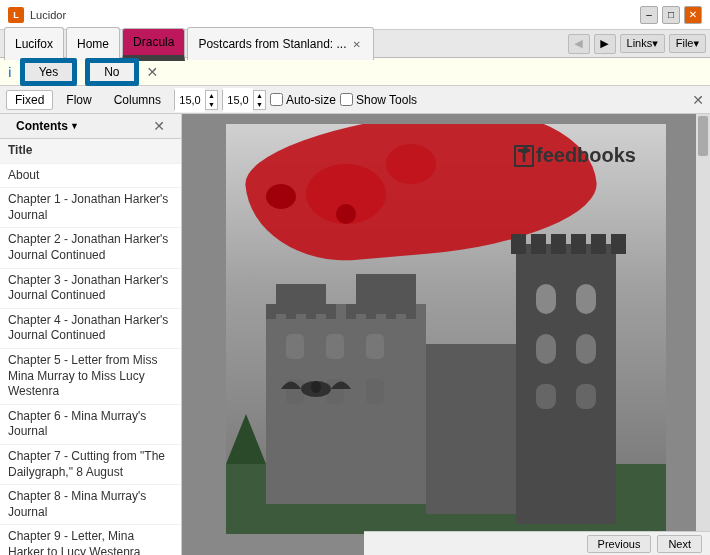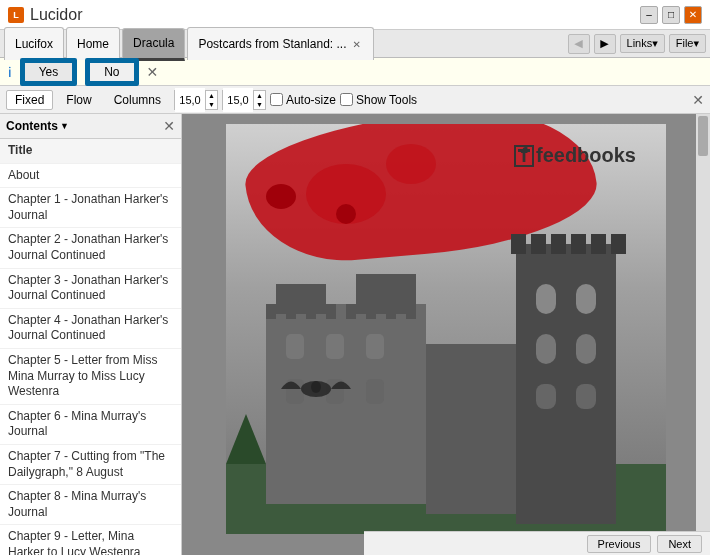--- a/index.html
+++ b/index.html
@@ -16,21 +16,21 @@
       gap: 6px;
     }
     .title-bar-icon {
       width: 16px; height: 16px;
       background: #e05c00;
       border-radius: 2px;
       display: flex; align-items: center; justify-content: center;
       color: white; font-size: 9px; font-weight: bold;
     }
     .title-bar-text {
-      font-size: 16px;
+      font-size: 11px;
       color: #333;
       flex: 1;
     }
     .title-bar-controls {
       display: flex; gap: 4px;
     }
     .title-btn {
       width: 18px; height: 18px;
       background: #ddd;
       border: 1px solid #aaa;
@@ -57,22 +57,22 @@
       background: #f5f5f5;
       border: 1px solid #bbb;
       border-bottom: none;
       border-radius: 3px 3px 0 0;
       font-size: 12px;
       cursor: pointer;
       gap: 4px;
       height: 33px;
     }
     .tab.active {
-      background: #a3a3a3;
-      border-bottom: 3px solid #404040;
+      background: #be185d;
+      border-bottom: 6px solid #404040;
       margin-bottom: -1px;
     }
     .tab-close {
       font-size: 10px;
       color: #666;
       cursor: pointer;
       padding: 0 2px;
     }
     .tab-nav {
       display: flex; align-items: center; gap: 4px; margin-left: auto;
@@ -199,21 +199,21 @@
       border-right: 1px solid #ccc;
       display: flex;
       flex-direction: column;
       overflow: hidden;
       flex-shrink: 0;
     }
     .sidebar-header {
       display: flex;
       align-items: center;
       justify-content: space-between;
-      padding: 4px 6px;
+      padding: 4px 16px;
       border-bottom: 1px solid #ccc;
       background: #f0f0f0;
     }
     .sidebar-header-select {
       display: flex; align-items: center; gap: 2px;
       font-size: 12px; font-weight: bold;
     }
     .sidebar-header-arrow {
       font-size: 9px;
     }

